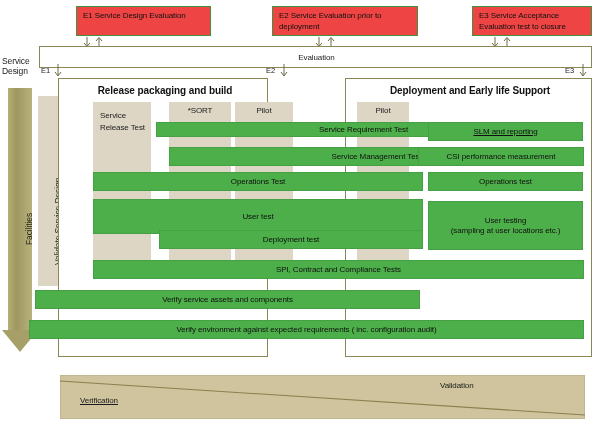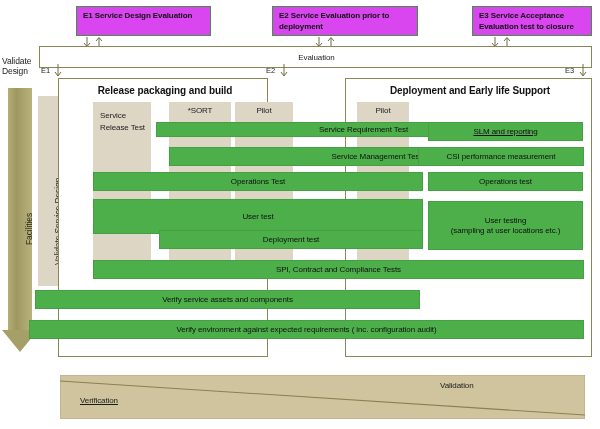--- a/index.html
+++ b/index.html
@@ -19,28 +19,27 @@
   
   .txt{
     font-size:8px;
     color:#1b1b1b;
     line-height:1.25;
     letter-spacing:-0.1px;
   }
 
   
   .ebox{
-    background:#d946ef;
+    background:#ef4444;
     border:1px solid #3f9440;
     padding:4px 5px 3px 6px;
     font-size:8px;
     color:#111;
     line-height:1.35;
     letter-spacing:-0.1px;
-    font-weight:bold;
   }
 
   
   .band{
     border:1px solid #8a8757;
     background:#ffffff;
   }
 
   
   .facilities-shaft{
@@ -143,21 +142,21 @@
     <svg width="28" height="12" viewBox="0 0 28 12">
       <path d="M6 1 L6 10 M3 7 L6 10.5 L9 7" stroke="#6f6a42" stroke-width="1" fill="none"></path>
       <path d="M18 11 L18 2 M15 5 L18 1.5 L21 5" stroke="#6f6a42" stroke-width="1" fill="none"></path>
     </svg>
   </div>
 
   <div class="abs band" style="left:39px;top:46px;width:553px;height:22px;">
     <div class="abs txt" style="left:0;top:0;width:553px;height:22px;display:flex;align-items:center;justify-content:center;">Evaluation</div>
   </div>
 
-  <div class="abs txt" style="left:2px;top:56px;width:40px;line-height:1.2;font-size:8.5px;">Validate</div>
+  <div class="abs txt" style="left:2px;top:56px;width:40px;line-height:1.2;font-size:8.5px;">Service</div>
   <div class="abs txt" style="left:2px;top:66px;width:40px;line-height:1.2;font-size:8.5px;">Design</div>
 
   <div class="abs tiny-lbl" style="left:41px;top:66px;">E1</div>
   <svg class="abs" style="left:53px;top:64px;" width="10" height="14">
     <path d="M5 0 L5 11 M2 8 L5 12 L8 8" stroke="#6f6a42" stroke-width="1" fill="none"></path>
   </svg>
 
   <div class="abs tiny-lbl" style="left:266px;top:66px;">E2</div>
   <svg class="abs" style="left:279px;top:64px;" width="10" height="14">
     <path d="M5 0 L5 11 M2 8 L5 12 L8 8" stroke="#6f6a42" stroke-width="1" fill="none"></path>

